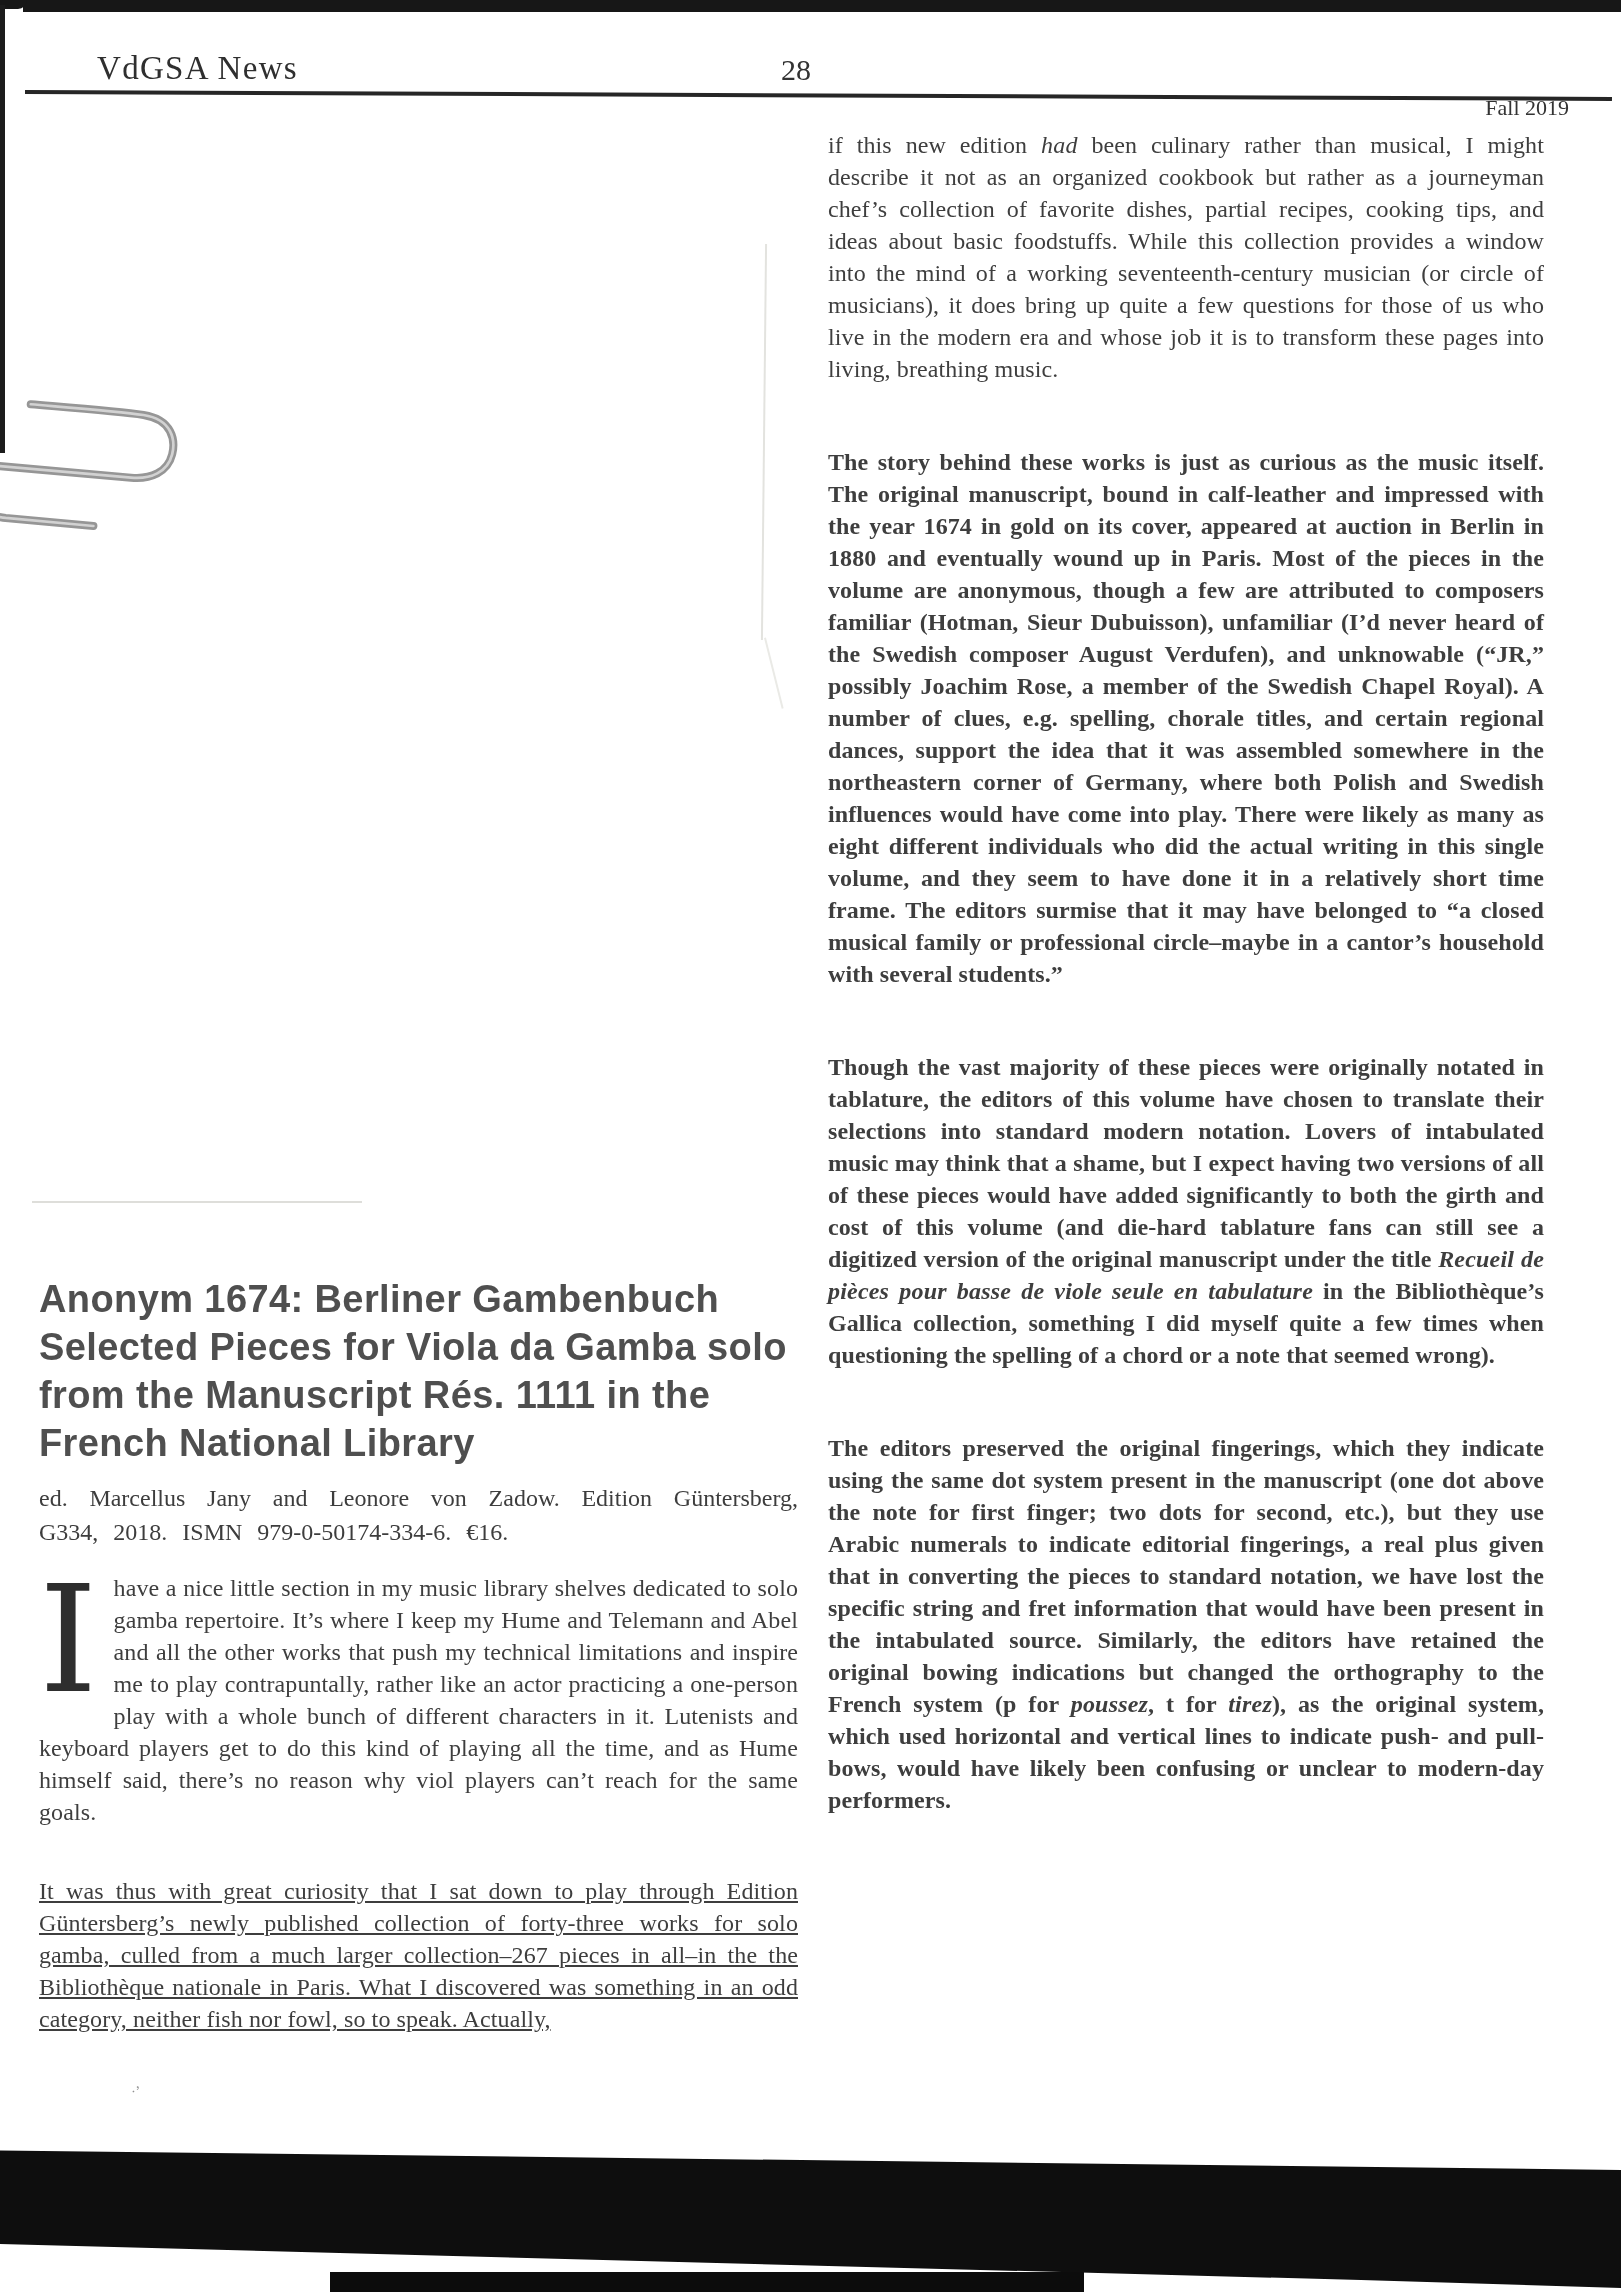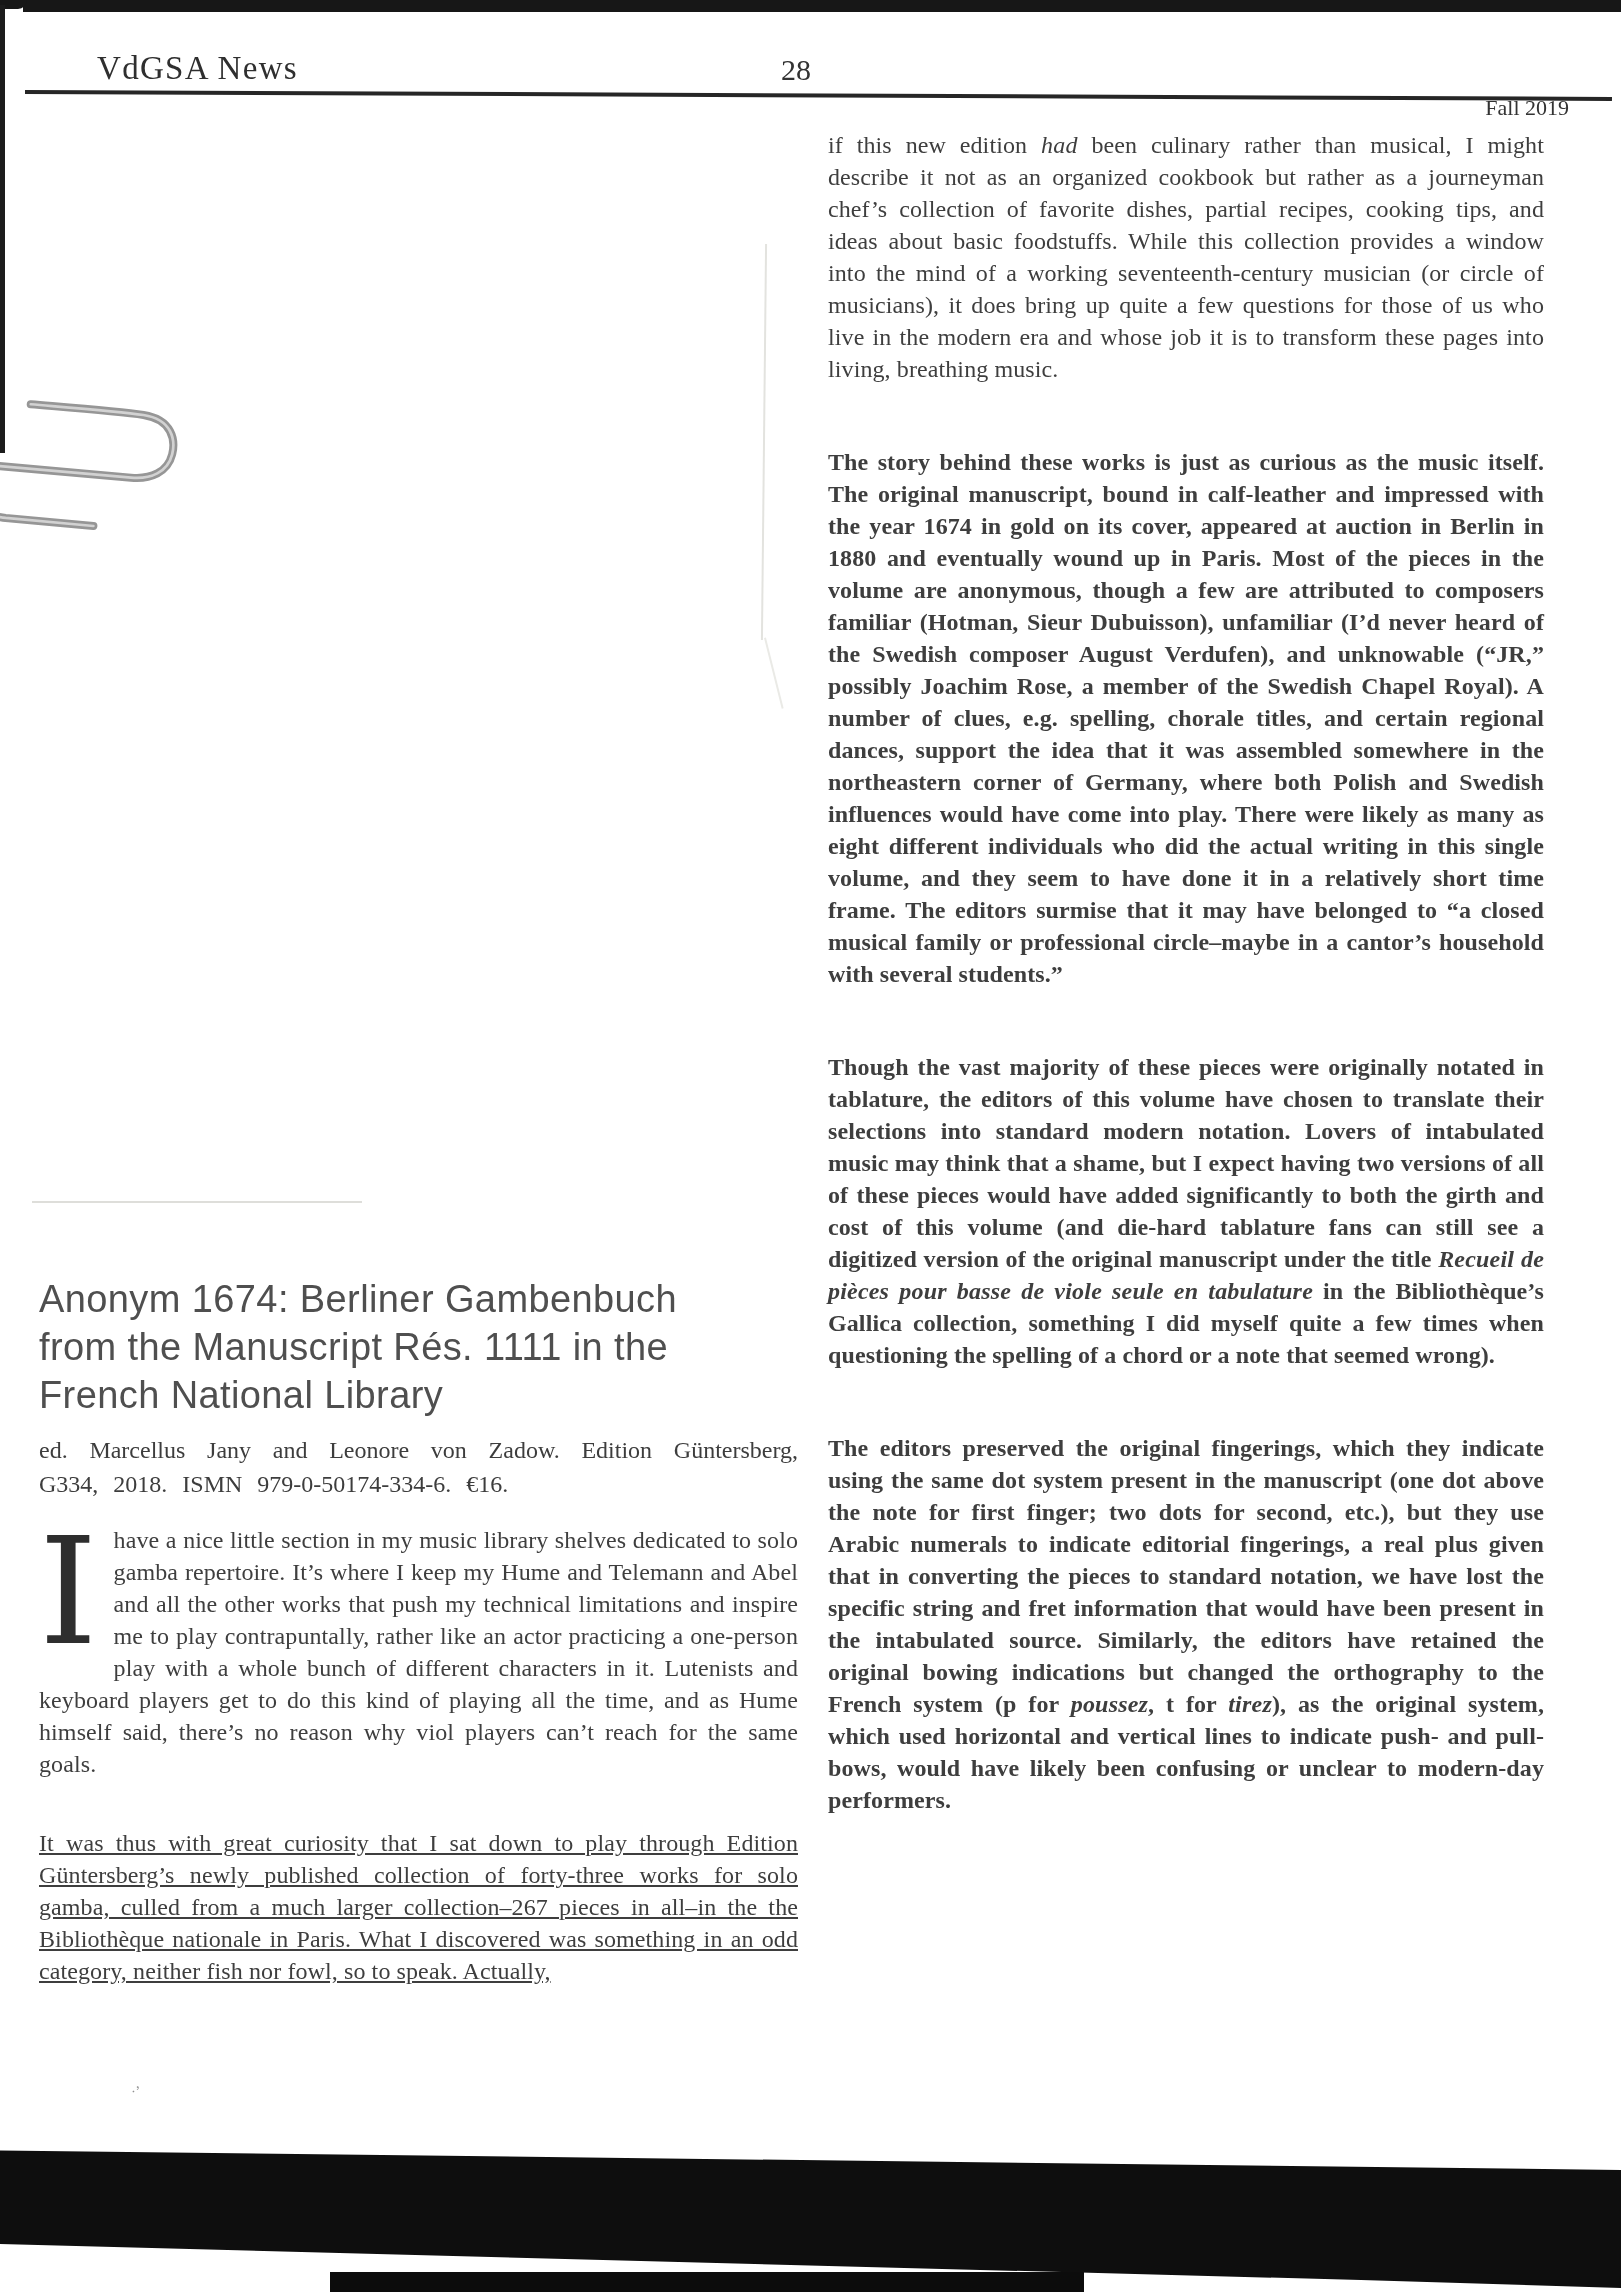--- a/index.html
+++ b/index.html
@@ -25,21 +25,21 @@
   .attach-edge{position:absolute;left:763px;top:244px;width:1.8px;height:396px;background:#e3e3df;transform:rotate(0.6deg);}
   .attach-fold{position:absolute;left:764px;top:638px;width:1.8px;height:73px;background:#eaeae6;transform:rotate(-14deg);transform-origin:top left;}
   .left-rule-faint{position:absolute;left:32px;top:1201px;width:330px;height:1.8px;background:#dededa;}
   .stray{position:absolute;left:131px;top:2083px;font-size:14.3px;color:#8f8f8f;transform:rotate(-8deg);}
   
   .col-left{position:absolute;left:39px;top:1275px;width:759px;}
   .col-right{position:absolute;left:828px;top:129px;width:716px;}
   .para{font-size:24px;line-height:32px;text-align:justify;letter-spacing:0.1px;}
   .col-right .para + .para{margin-top:61px;font-weight:bold;}
   .title-line{font-family:"Liberation Sans",sans-serif;font-size:38px;line-height:48px;
-              color:#4f4f4f;letter-spacing:0.4px;white-space:nowrap;}
+              color:#4f4f4f;letter-spacing:0.4px;white-space:nowrap;font-weight:bold;}
   .byline{margin-top:14.3px;font-size:24px;line-height:34px;text-align:justify;word-spacing:9px;color:#3d3d3d;}
   .opening{margin-top:23px;}
   .followup{margin-top:47px;text-decoration:underline;}
   .dropcap{float:left;font-family:"DejaVu Serif",serif;font-size:148px;line-height:133px;height:131px;
            margin:1.8px 16px 0 0;color:#2e2e2e;}
   i{letter-spacing:0.2px;}
   .clip-svg{position:absolute;left:-41px;top:381px;}
 </style>
 </head>
 <body>
@@ -62,20 +62,21 @@
 
   <svg class="clip-svg" width="233" height="179" viewBox="0 0 260 200">
     <g fill="none" stroke-linecap="round">
       <path d="M80 26 C140 31 180 34 206 38 C238 43 242 66 238 82 C233 102 214 110 192 108 L44 95 C14 92 6 104 7 118 C8 140 26 150 52 153 L150 162" stroke="#969696" stroke-width="9"></path>
       <path d="M80 26 C140 31 180 34 206 38 C238 43 242 66 238 82 C233 102 214 110 192 108 L44 95 C14 92 6 104 7 118 C8 140 26 150 52 153 L150 162" stroke="#d2d2d2" stroke-width="3"></path>
     </g>
   </svg>
 
   <div class="col-left">
     <div class="title-line">Anonym 1674: Berliner Gambenbuch</div>
+    <div class="title-line">Selected Pieces for Viola da Gamba solo</div>
     <div class="title-line">from the Manuscript Rés. 1111 in the</div>
     <div class="title-line">French National Library</div>
 
     <div class="byline">ed. Marcellus Jany and Leonore von Zadow. Edition Güntersberg, G334, 2018. ISMN 979-0-50174-334-6. €16.</div>
 
     <div class="para opening">
       <span class="dropcap">I</span><span>have a nice little section in my music library shelves dedicated to solo gamba repertoire. It’s where I keep my Hume and Telemann and Abel and all the other works that push my technical limitations and inspire me to play contrapuntally, rather like an actor practicing a one-person play with a whole bunch of different characters in it. Lutenists and keyboard players get to do this kind of playing all the time, and as Hume himself said, there’s no reason why viol players can’t reach for the same goals.</span>
     </div>
 
     <div class="para followup">It was thus with great curiosity that I sat down to play through Edition Güntersberg’s newly published collection of forty-three works for solo gamba, culled from a much larger collection–267 pieces in all–in the the Bibliothèque nationale in Paris. What I discovered was something in an odd category, neither fish nor fowl, so to speak. Actually,</div>

